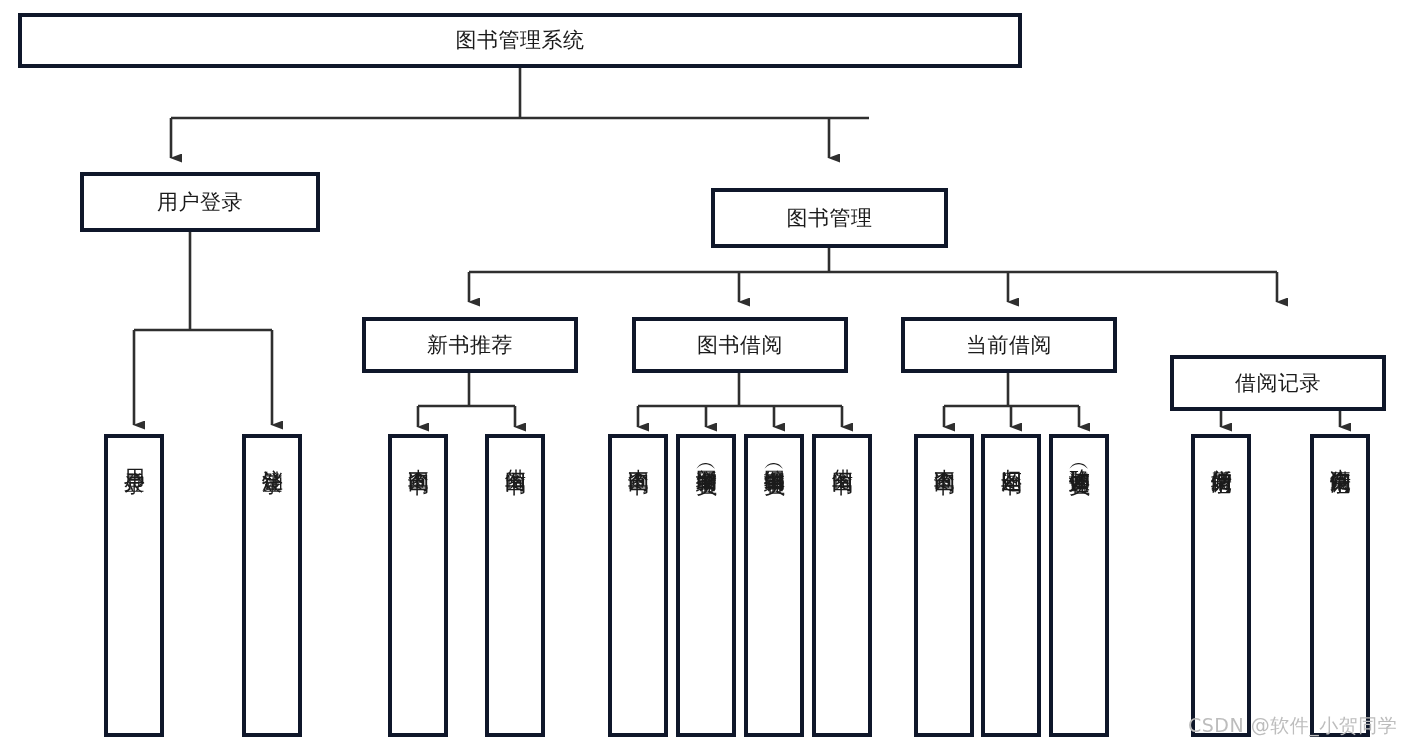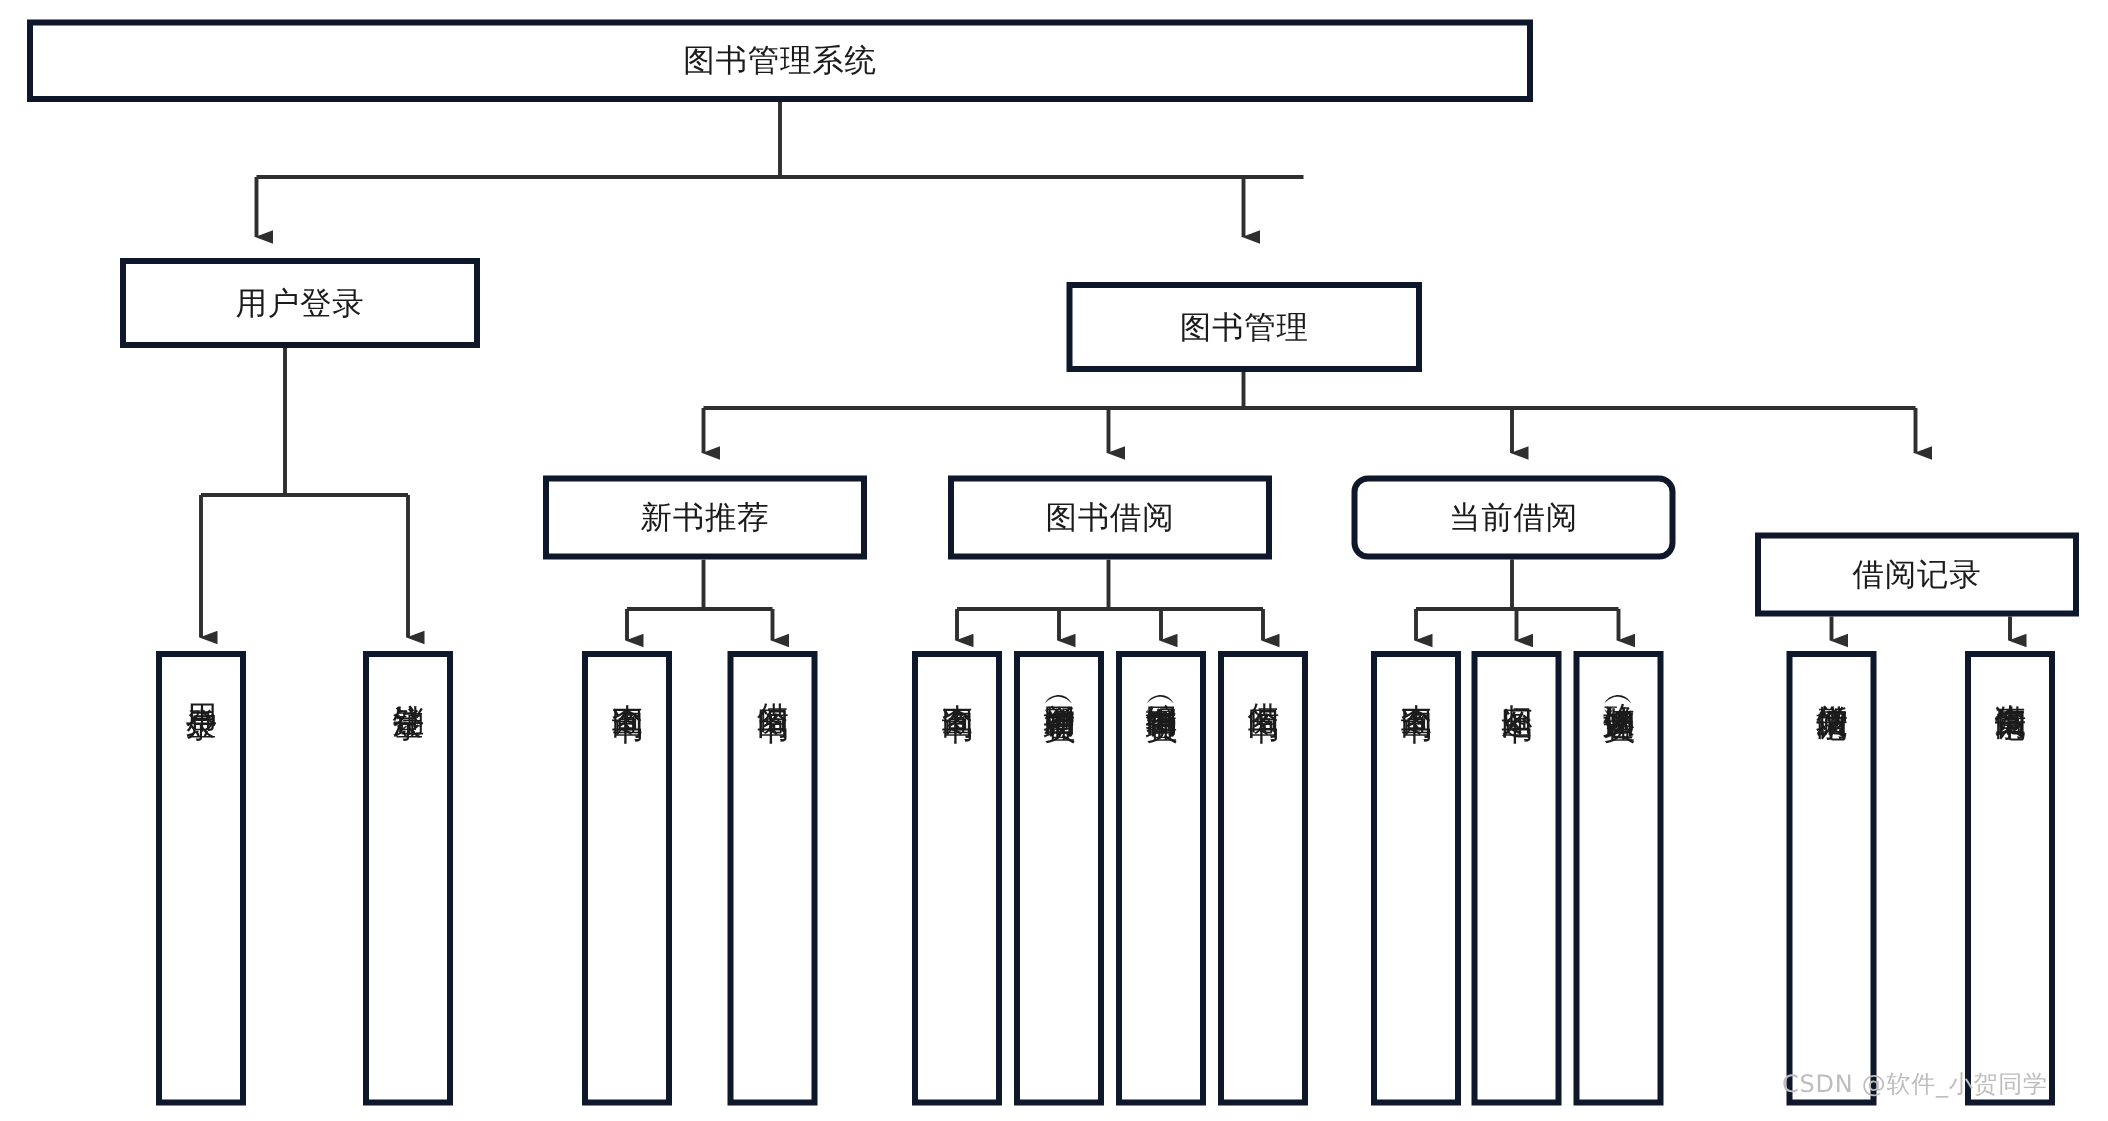--- a/index.html
+++ b/index.html
@@ -54,21 +54,21 @@
     font-size: 21px;
     letter-spacing: 2px;
     white-space: nowrap;
   }
   .node.vert.tall .label {
     letter-spacing: 1px;
   }
   .watermark {
     position: absolute;
     color: #bdbdbd;
-    font-size: 16px;
+    font-size: 19px;
     letter-spacing: 0.5px;
     white-space: nowrap;
     pointer-events: none;
   }
 </style>
 </head>
 <body>
 
 <div id="canvas">
 
@@ -132,21 +132,21 @@
   <div class="node horiz" style="left:711px; top:172px; width:237px; height:60px;margin-top:16px;">
     <span class="label">图书管理</span>
   </div>
 
   <div class="node horiz" style="left:362px; top:317px; width:216px; height:56px;">
     <span class="label">新书推荐</span>
   </div>
   <div class="node horiz" style="left:632px; top:317px; width:216px; height:56px;">
     <span class="label">图书借阅</span>
   </div>
-  <div class="node horiz" style="left:901px; top:317px; width:216px; height:56px;border-radius:11px;">
+  <div class="node horiz" style="left:901px; top:317px; width:216px; height:56px;">
     <span class="label">当前借阅</span>
   </div>
   <div class="node horiz" style="left:1170px; top:317px; width:216px; height:56px;margin-top:38px;">
     <span class="label">借阅记录</span>
   </div>
 
   <div class="node vert" style="left:104px; top:434px; width:60px; height:303px;">
     <span class="label">用户登录</span>
   </div>
   <div class="node vert" style="left:242px; top:434px; width:60px; height:303px;">

